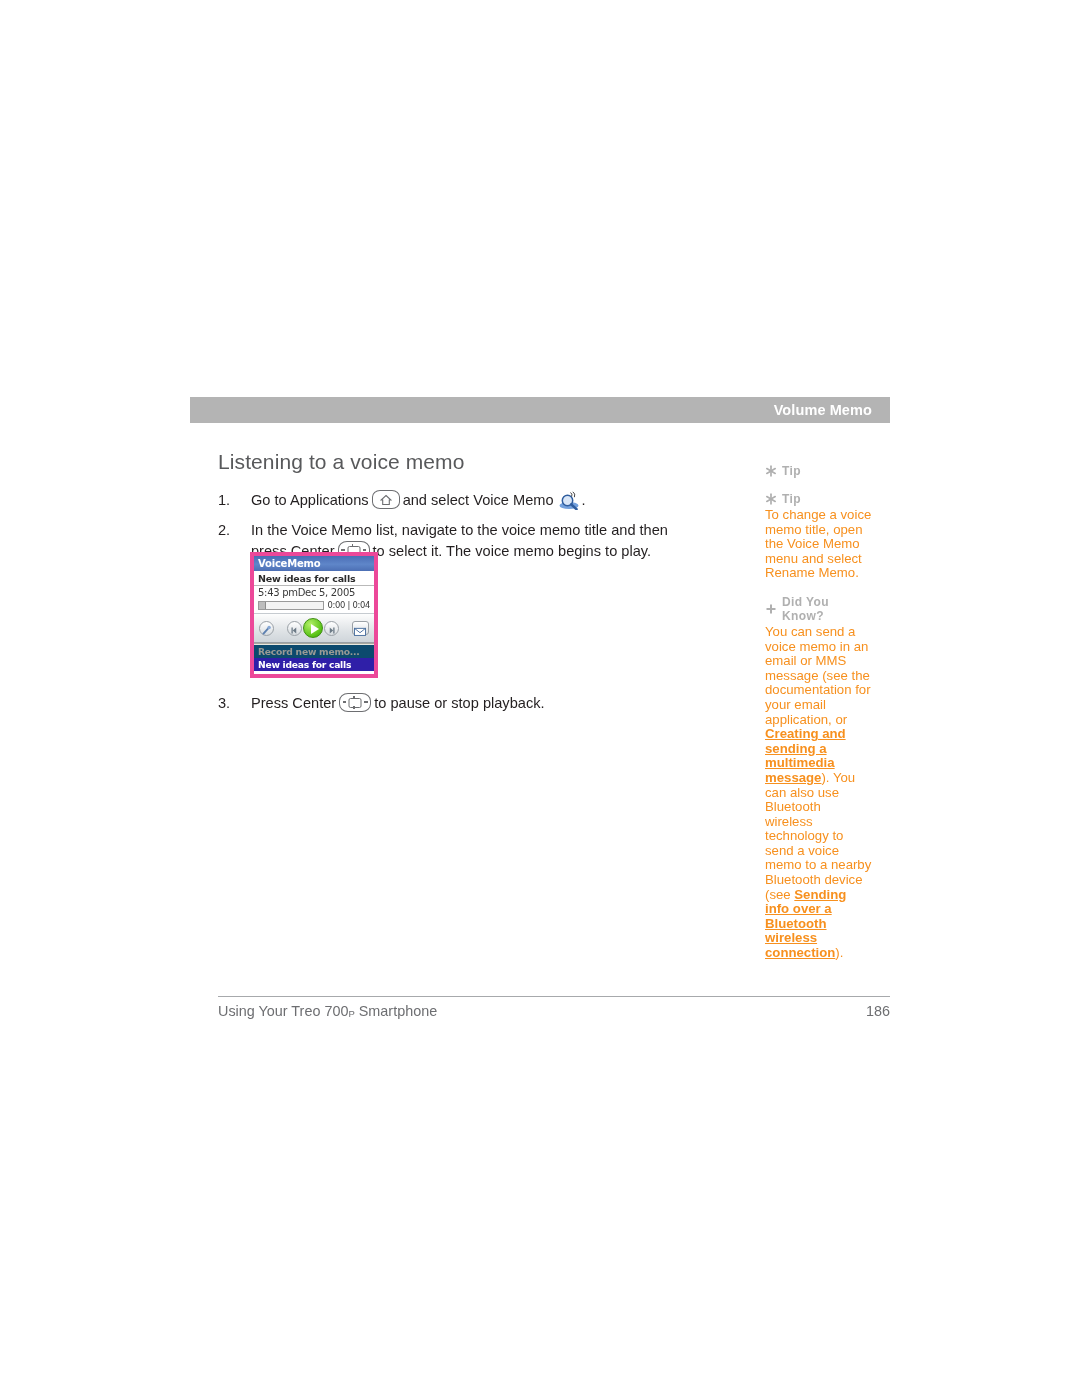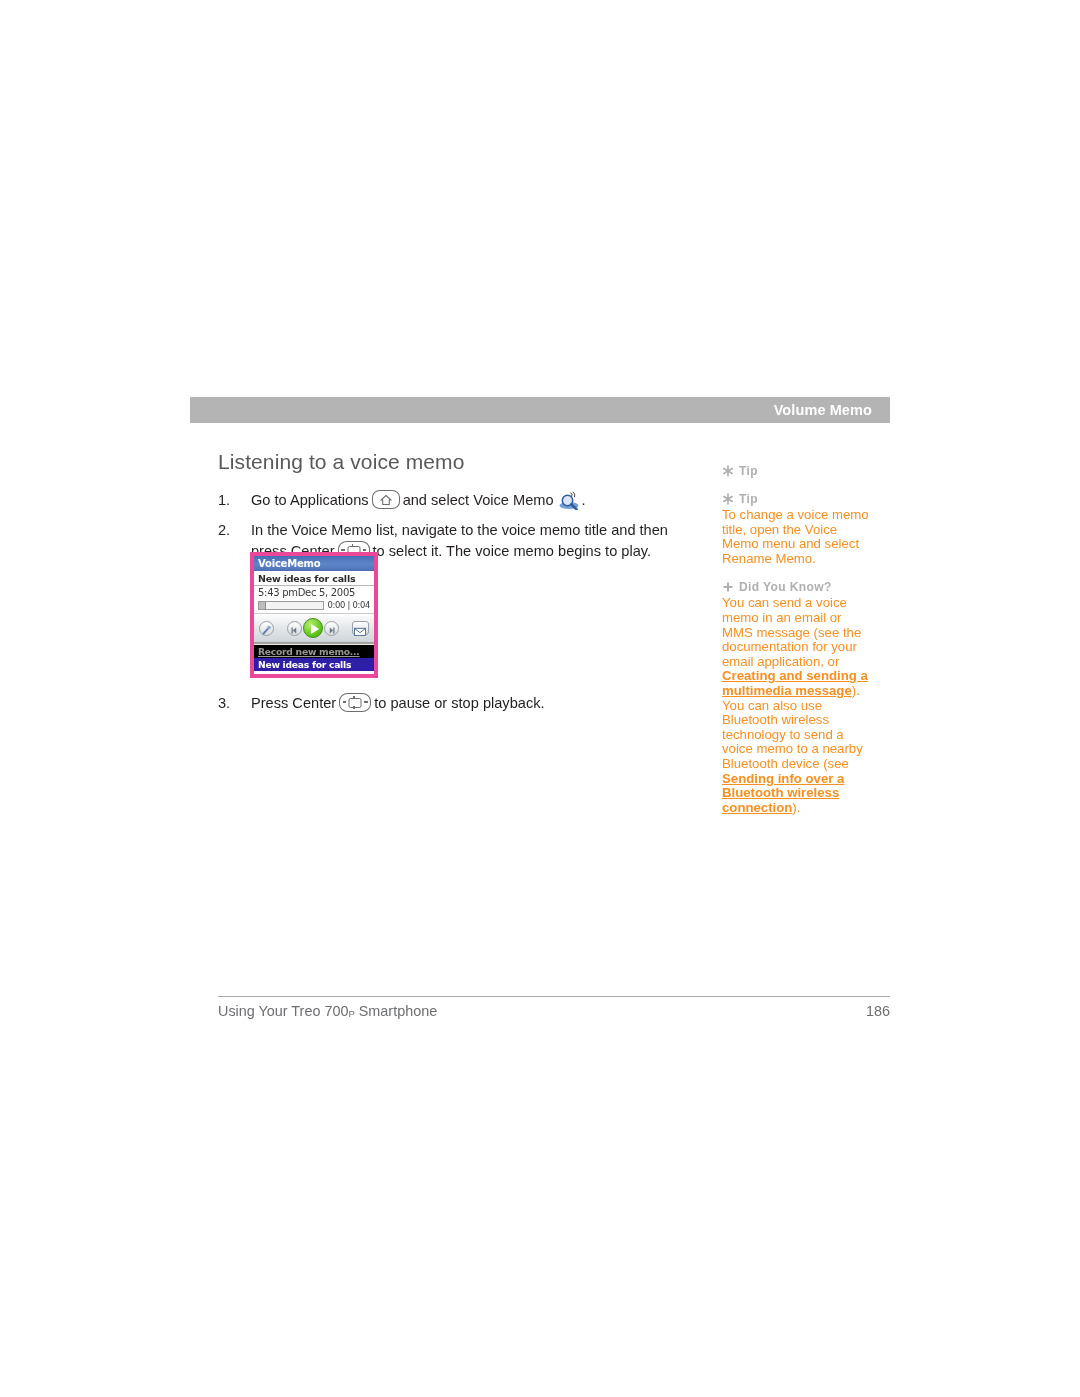--- a/index.html
+++ b/index.html
@@ -263,42 +263,41 @@
   #device-shot .ds-list .row {
     font-size: 9.2px;
     font-weight: bold;
     color: #2b2b2b;
     padding: 1px 3px 1px 4px;
     letter-spacing: -.25px;
     white-space: nowrap;
   }
   #device-shot .ds-list .row.dim {
     color: #9a9a94;
-    background: #000000;
-    text-decoration: underline;
+    background: #0c4a6e;
   }
   #device-shot .ds-list .row.sel {
     background: #2f1fa8;
     color: #ffffff;
   }
   #device-shot .ds-list .row.plain {
     background: #ffffff;
   }
   #device-shot .ds-list .listpane {
     background: #ffffff;
   }
 
   
   #sidebar {
     position: absolute;
     left: 722px;
     top: 464px;
     width: 150px;
   }
-  .tip-block { margin-bottom: 14px; }
+  .tip-block { margin-bottom: 14px; margin-left: 43px; }
   .tip-label {
     color: #b0b0b0;
     font-size: 12px;
     font-weight: bold;
     letter-spacing: .4px;
     margin-bottom: 2px;
     display: flex;
     align-items: center;
     gap: 5px;
   }

